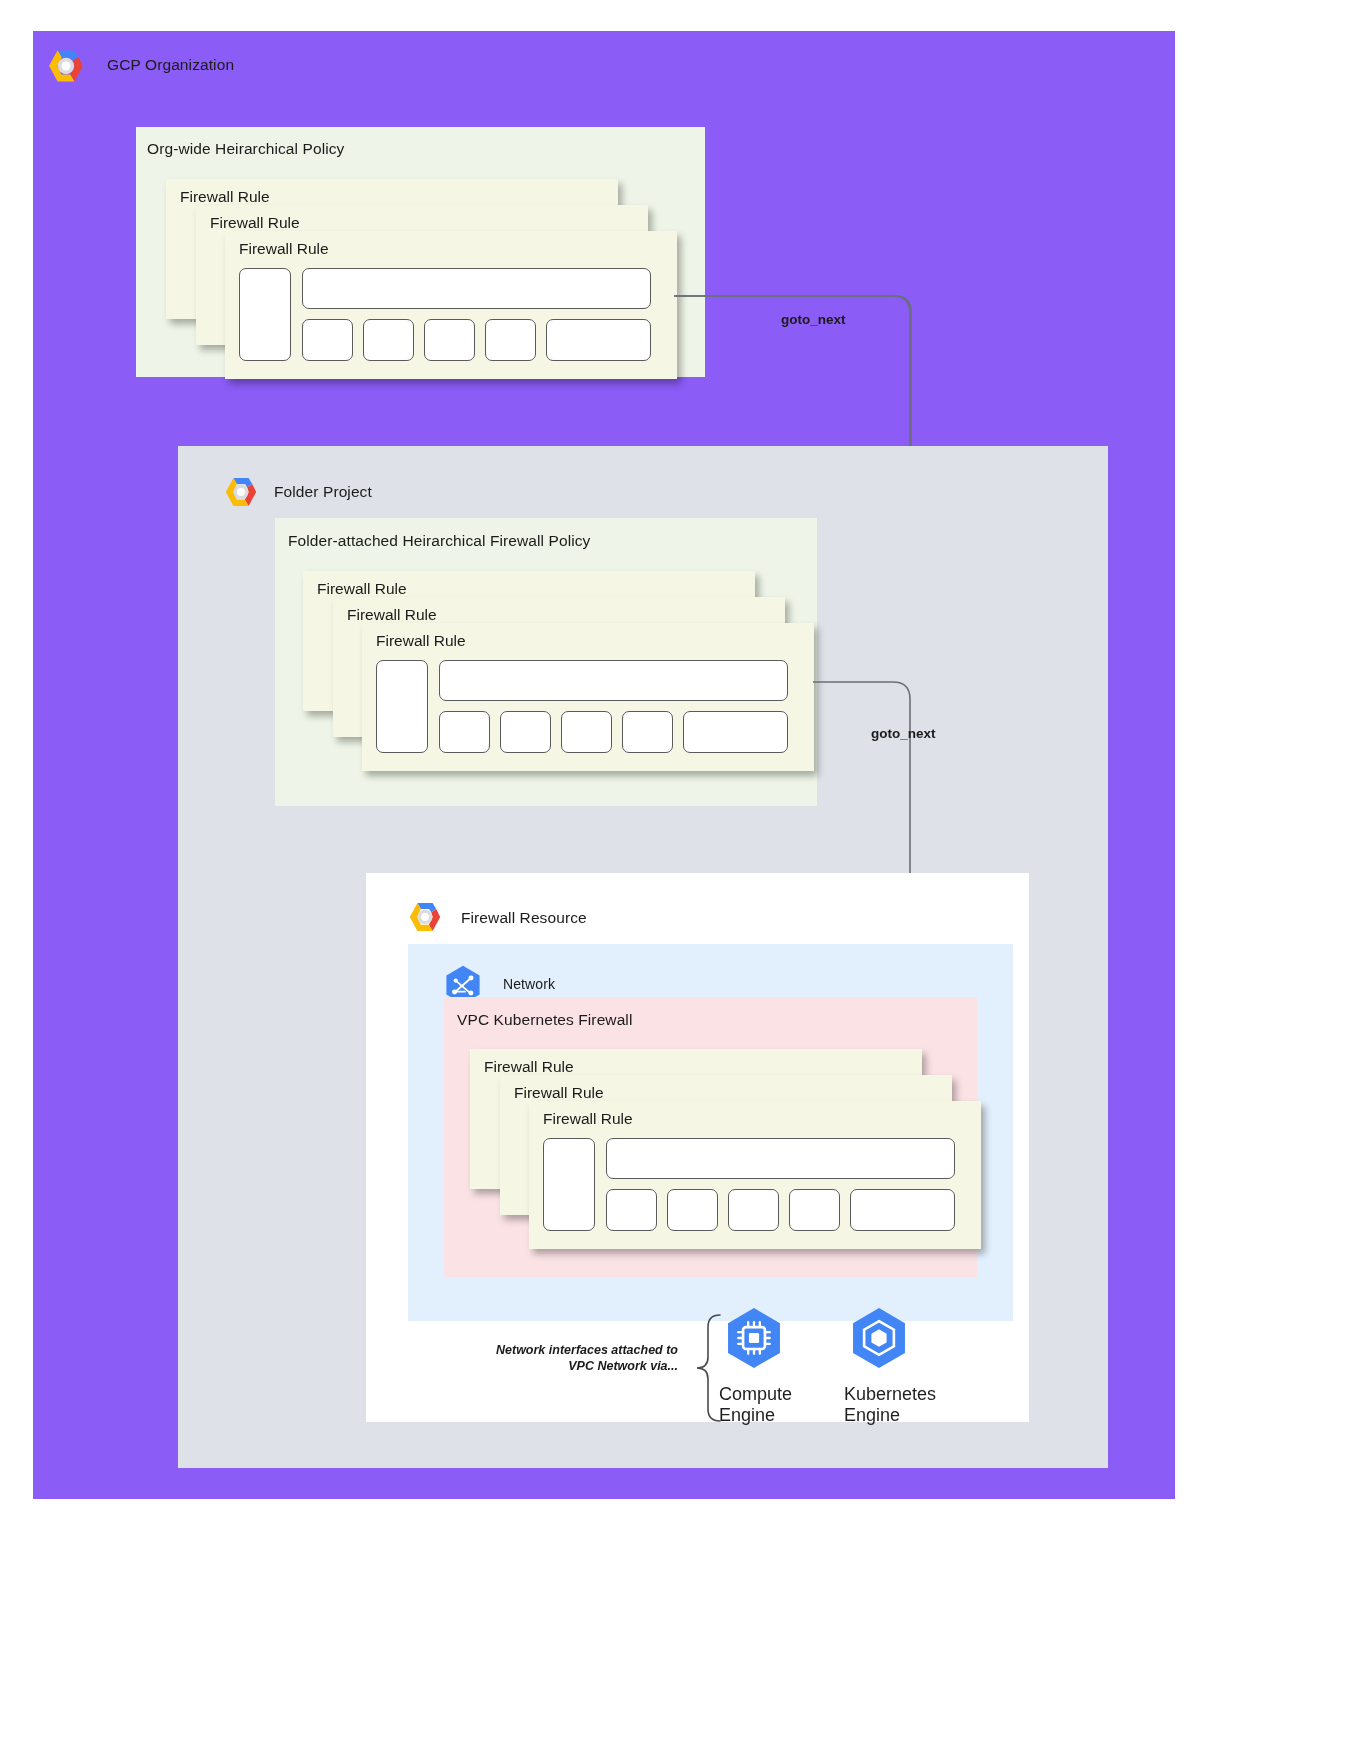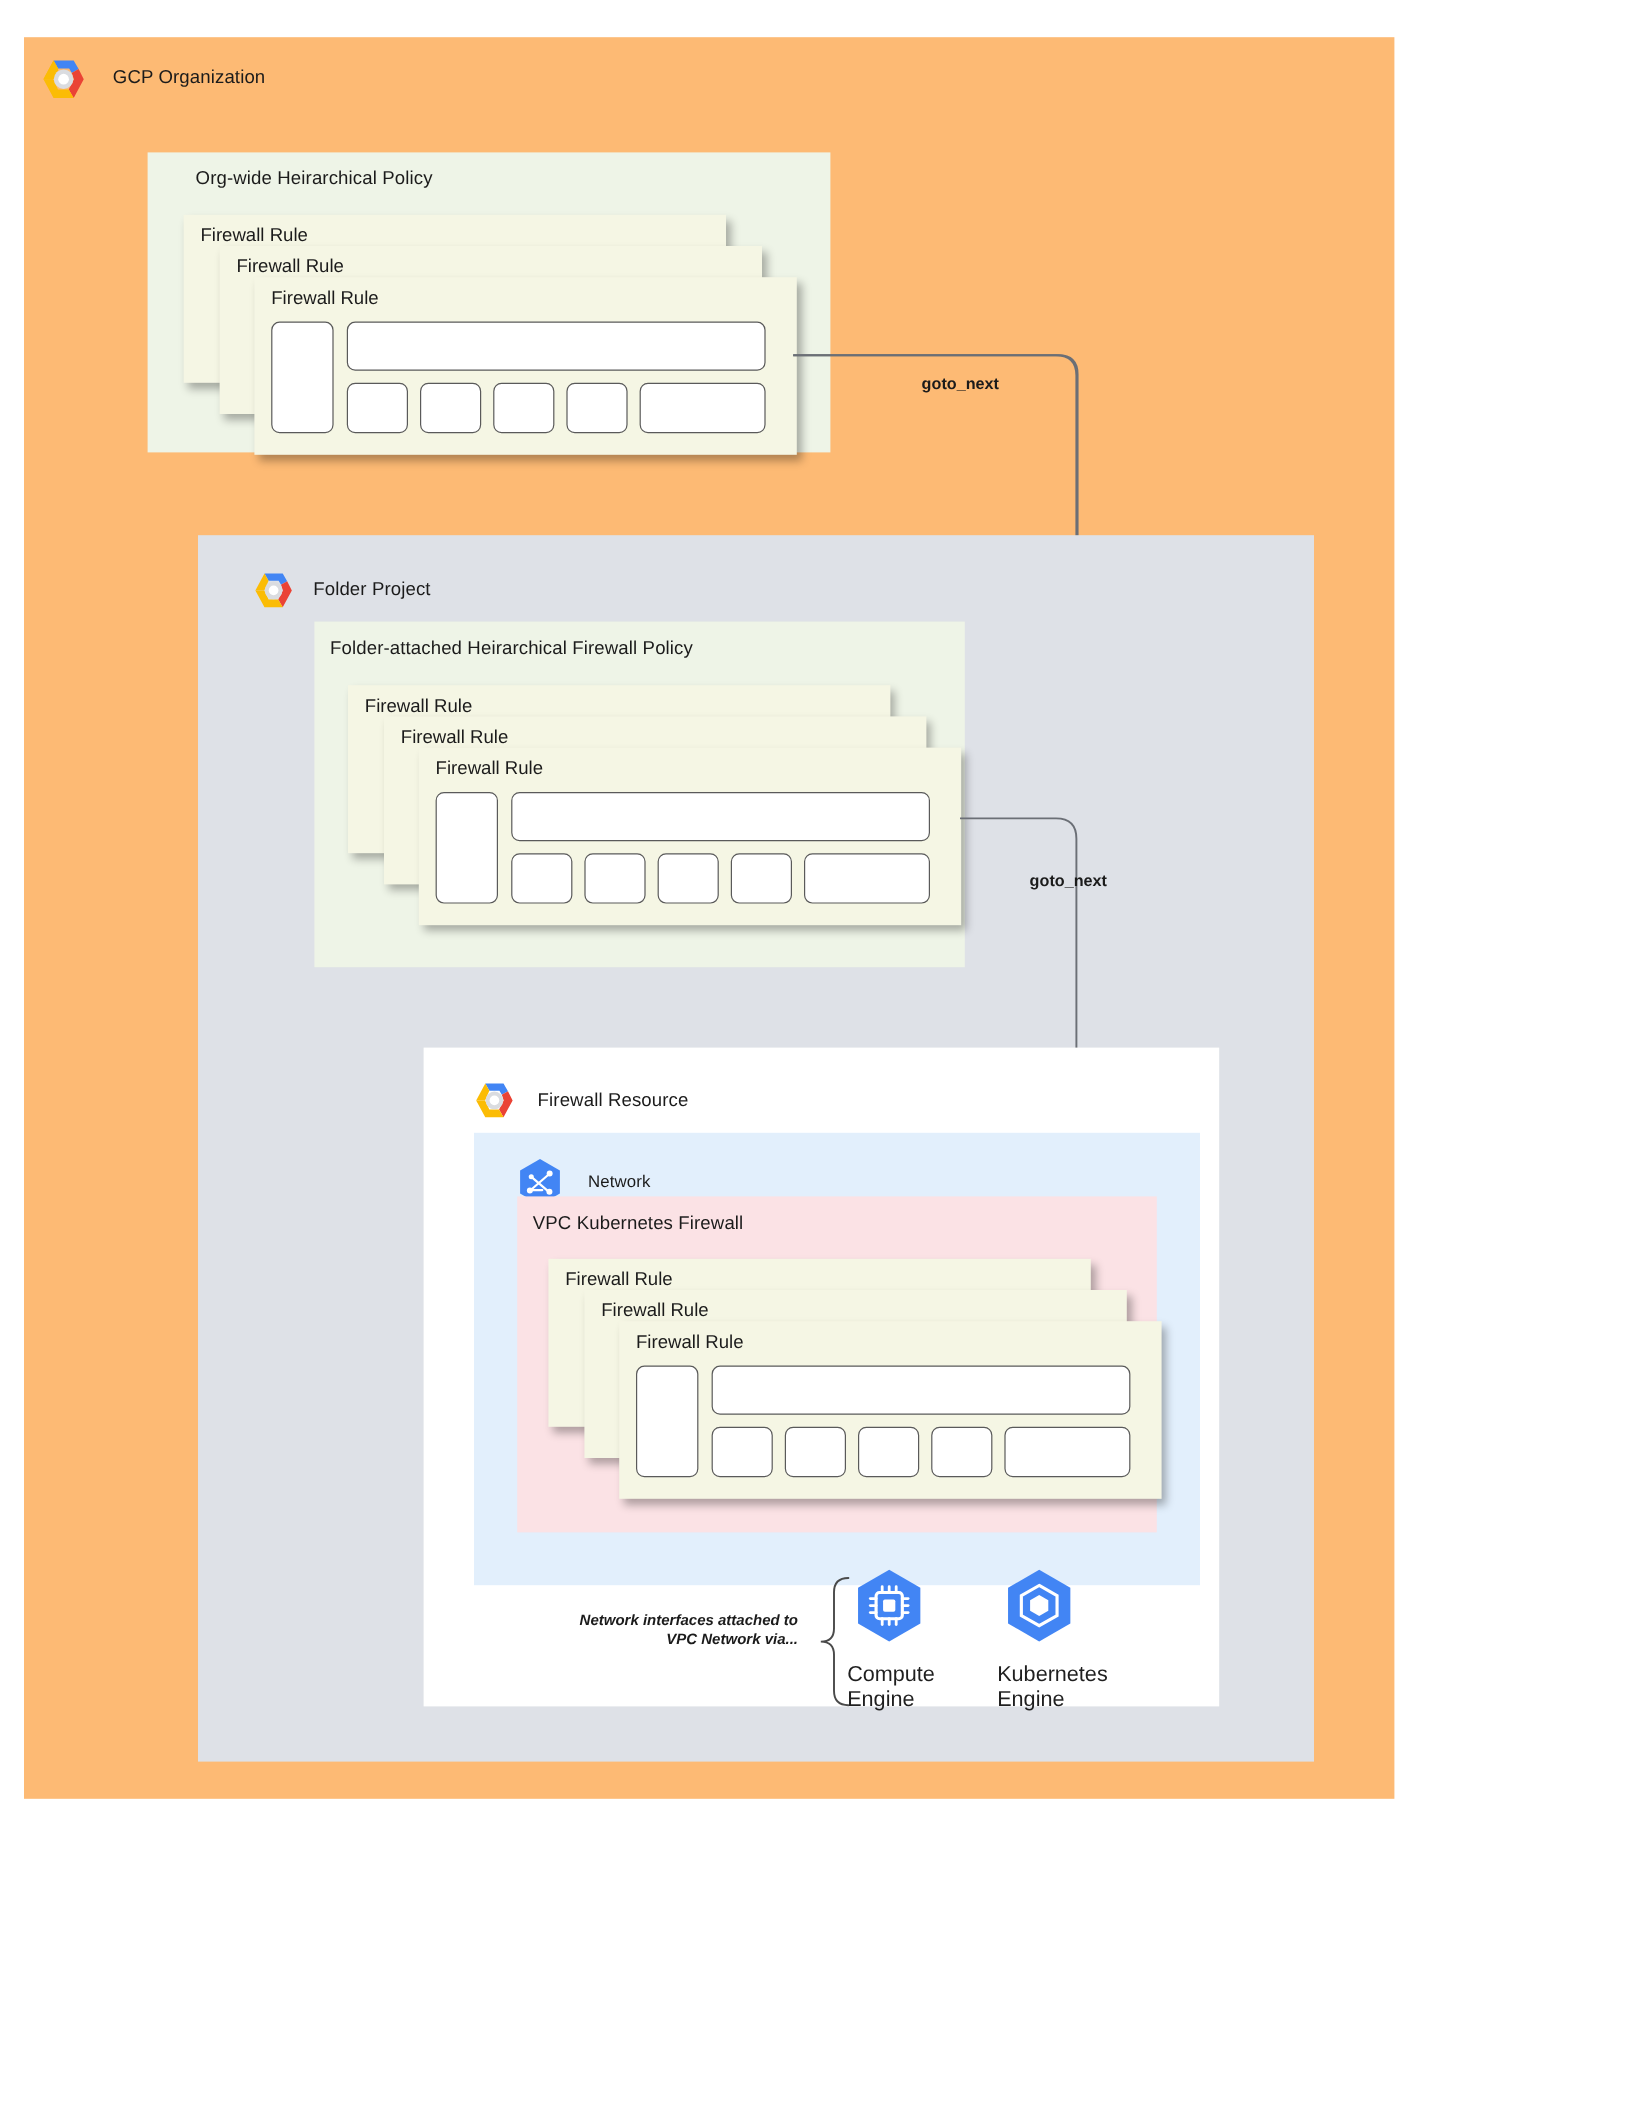--- a/index.html
+++ b/index.html
@@ -9,23 +9,23 @@
   body {
     width: 1360px; height: 1760px;
     position: relative;
     font-family: "Liberation Sans", sans-serif;
     overflow: hidden;
   }
 
   
   #canvas {
     position: absolute;
-    left: 20px; top: 31px;
+    left: 33px; top: 31px;
     width: 1142px; height: 1468px;
-    background: #fdba74;
+    background: #8b5cf6;
   }
 
   
   .abs { position: absolute; }
   .ttl { font-size: 15.5px; color: #1b1b1b; letter-spacing: .1px; white-space: nowrap; }
 
   
   .gcplogo { position: absolute; display: block; }
 
   
@@ -111,21 +111,21 @@
       <path d="M33.6 41.8 L14.4 41.8 L4.8 24 L14.2 24 L18.7 33.7 L28.9 33.7 Z" fill="#fbbc05"></path>
       <path d="M14.4 6.2 L4.8 24 L14.2 24 L18.7 15.5 L18.7 13.8 Z" fill="#fbbc05"></path>
       <path d="M14.4 6.2 L4.8 24 L14.2 24 L18.7 13.8 Z" fill="#fbbc05"></path>
       <circle cx="24" cy="24" r="9.3" fill="#dadce0"></circle>
       <circle cx="24" cy="24" r="5.1" fill="#ffffff"></circle>
     </svg>
     <div class="ttl" style="position:absolute; left:62px; top:11px;">GCP Organization</div>
   </div>
 
   <div class="abs box-org-policy" style="left:103px; top:96px; width:569px; height:250px;">
-    <div class="ttl" style="position:absolute; left:11px; top:13px;margin-left:29px;">Org-wide Heirarchical Policy</div>
+    <div class="ttl" style="position:absolute; left:11px; top:13px;">Org-wide Heirarchical Policy</div>
   </div>
 
   <div class="fwcard" style="left:133px; top:148px; width:452px; height:140px;">
     <div class="label">Firewall Rule</div>
     <div class="slot" style="left:45px; top:36px; width:33px; height:90px; background:#e1e3e8;"></div>
   </div>
 
   <div class="fwcard" style="left:163px; top:174px; width:452px; height:140px;">
     <div class="label">Firewall Rule</div>
     <div class="slot" style="left:45px; top:36px; width:33px; height:90px; background:#e1e3e8;"></div>

